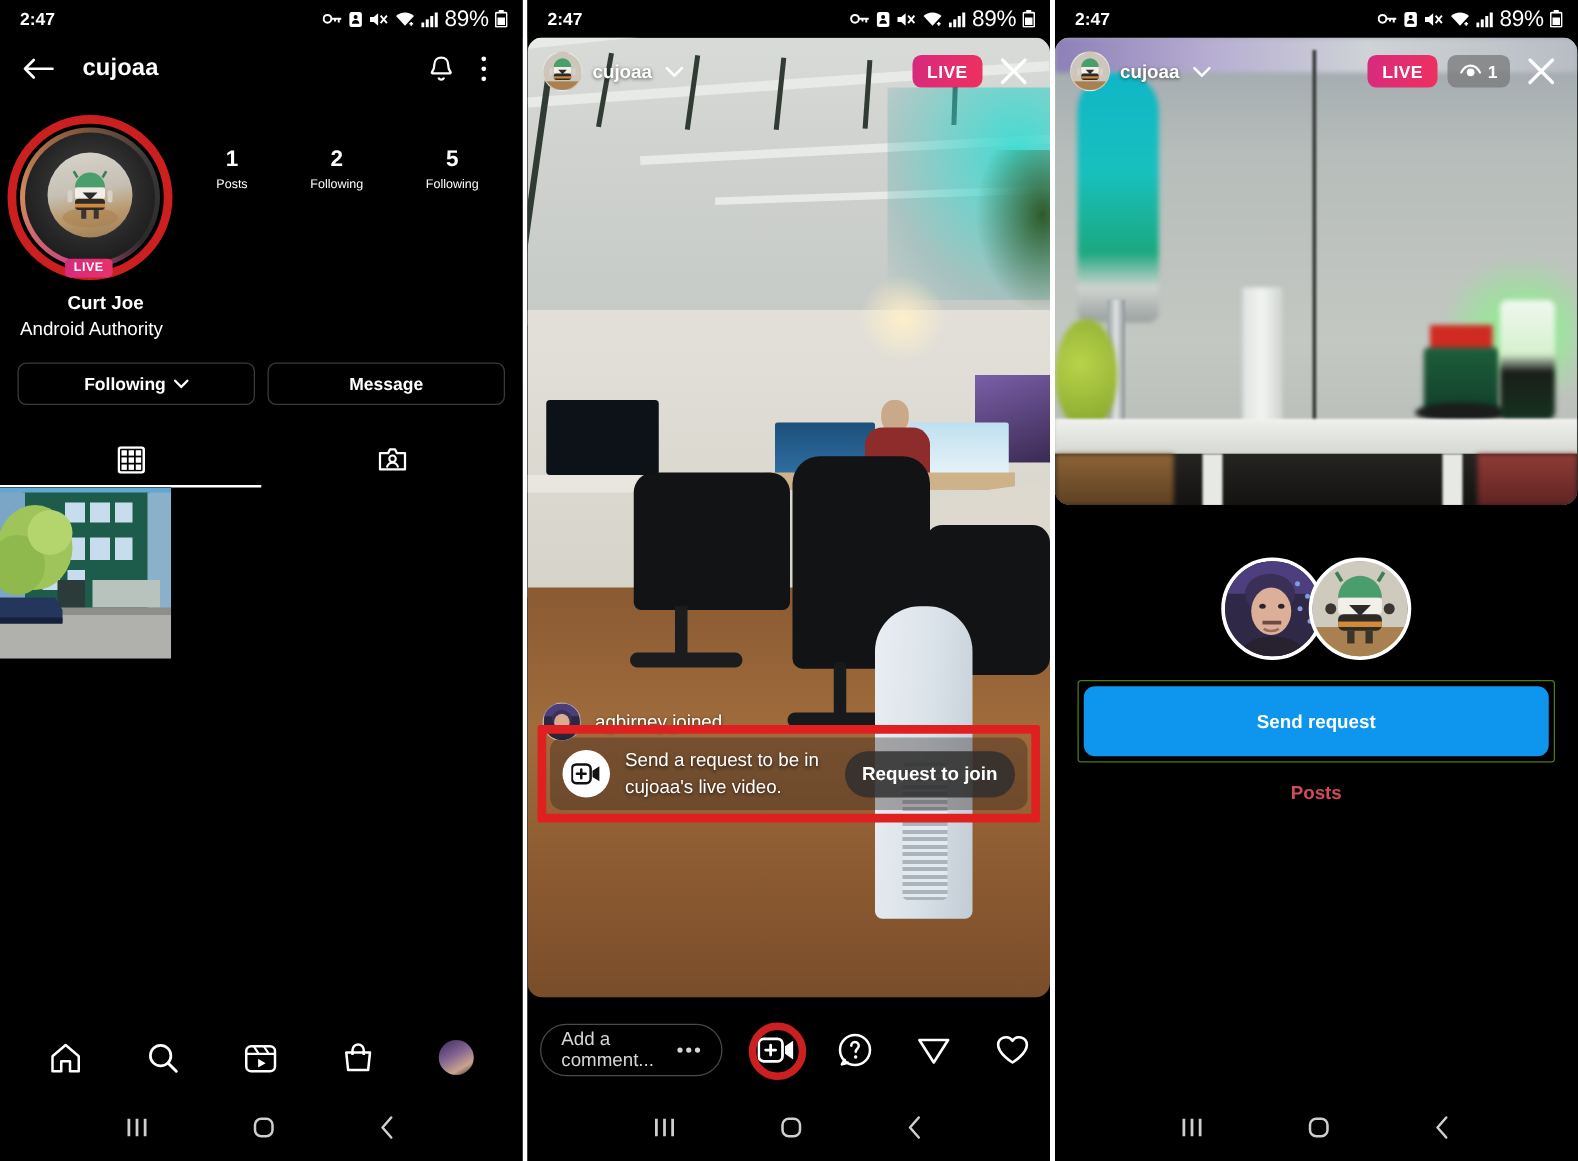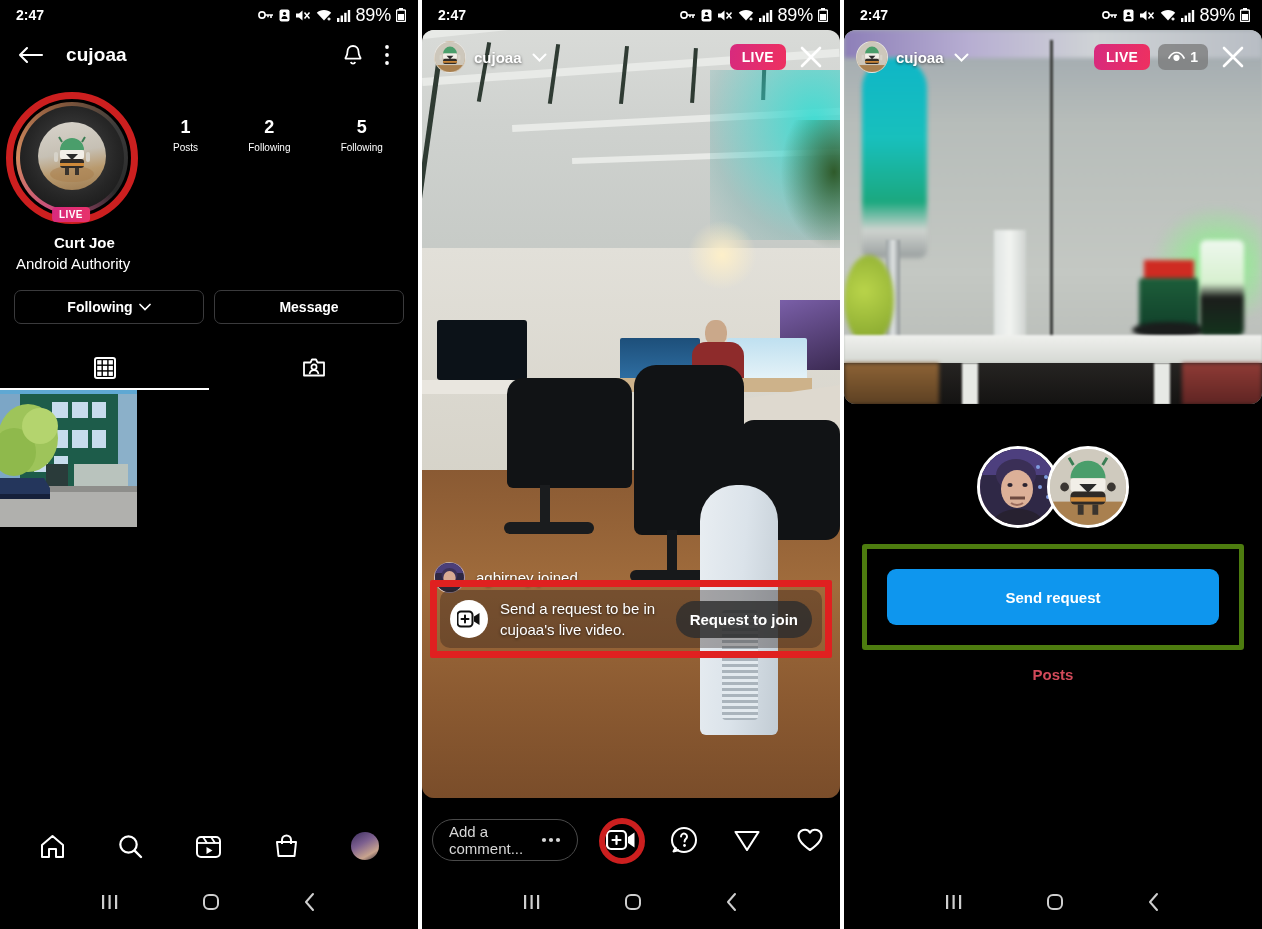--- a/index.html
+++ b/index.html
@@ -265,21 +265,21 @@
   
   .dlg { position:absolute; left:0; right:0; top:404px; bottom:55px; background:#000;
      padding: 0 18px; text-align:center; }
   .dlg-avatars { display:flex; justify-content:center; align-items:center; padding-top: 42px; }
   .dlg-av { width:82px; height:82px; border-radius:50%; border:3px solid #fff; overflow:hidden; position:relative;}
   .dlg-av-1 { background: linear-gradient(150deg,#3b2d5e,#7c5f8f 38%,#c9a48e 72%,#2a2030); }
   .dlg-av-2 { margin-left:-12px;
      background: linear-gradient(170deg,#d8d4cc 0%,#c6c0b4 45%,#b99a6e 70%,#9d7c53 100%); }
   .dlg-title { color:#fff; font-size:19px; font-weight:700; margin-top:28px; }
   .dlg-body { color:#b5b5b5; font-size:14.5px; line-height:21px; margin-top: 10px; padding: 0 6px; }
-  .send-highlight { margin-top: 16px; border: 5px solid #4d7c0f; padding:20px; border-radius:3px; }
+  .send-highlight { margin-top: 16px; border: 1px solid #4d7c0f; padding:4px; border-radius:3px; }
   .send-btn { background:#0e96ee; color:#fff; font-size:15px; font-weight:700; height:56px;
      border-radius:9px; display:flex; align-items:center; justify-content:center; }
   .cancel-btn { color:#d24a5a; font-size:15px; font-weight:700; margin-top:16px; }
 
   svg { display:block; }
 </style>
 </head>
 <body>
 
 <div class="screens">

